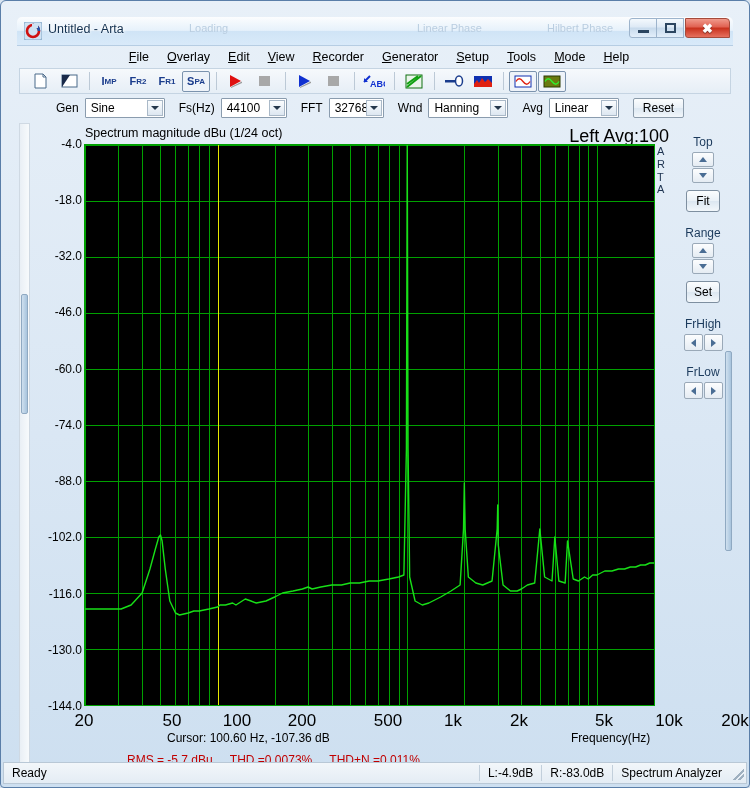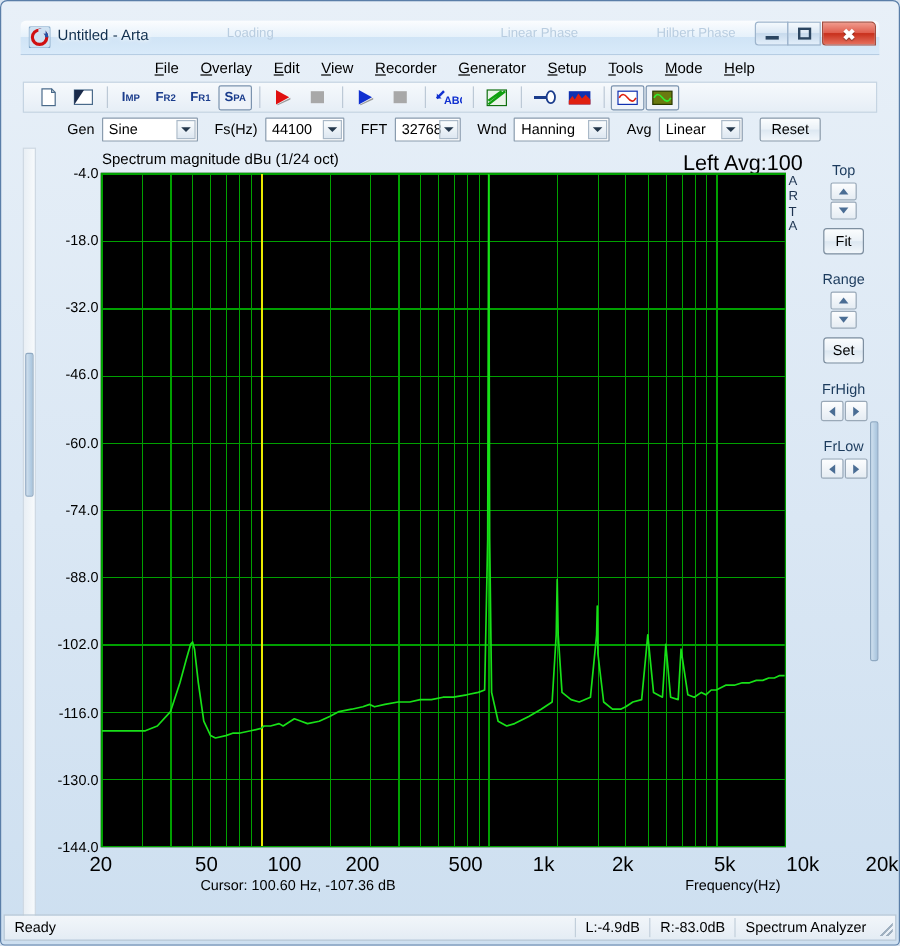--- a/index.html
+++ b/index.html
@@ -489,20 +489,25 @@
       <div class="xlab" style="left:251px">200</div>
       <div class="xlab" style="left:337px">500</div>
       <div class="xlab" style="left:402px">1k</div>
       <div class="xlab" style="left:468px">2k</div>
       <div class="xlab" style="left:553px">5k</div>
       <div class="xlab" style="left:618px">10k</div>
       <div class="xlab" style="left:684px">20k</div>
 
       <div id="freqlabel">Frequency(Hz)</div>
       <div id="cursorline">Cursor:  100.60 Hz, -107.36 dB</div>
+      <div id="metrics">
+        <span>RMS =  -5.7 dBu</span>
+        <span>THD =0.0073%</span>
+        <span>THD+N =0.011%</span>
+      </div>
     </div>
 
     <div id="rightpanel">
       <div class="rp-label" style="margin-top:14px">Top</div>
       <div class="spin-v">
         <div class="sbtn">
             <div class="tri-up"></div>
           </div>
         <div class="sbtn">
             <div class="tri-dn"></div>

